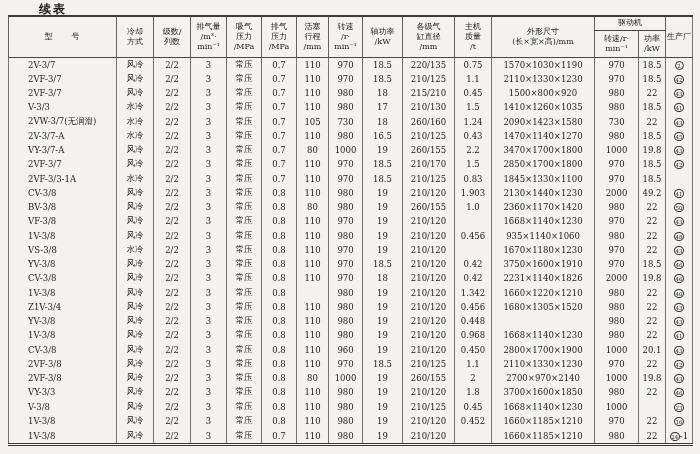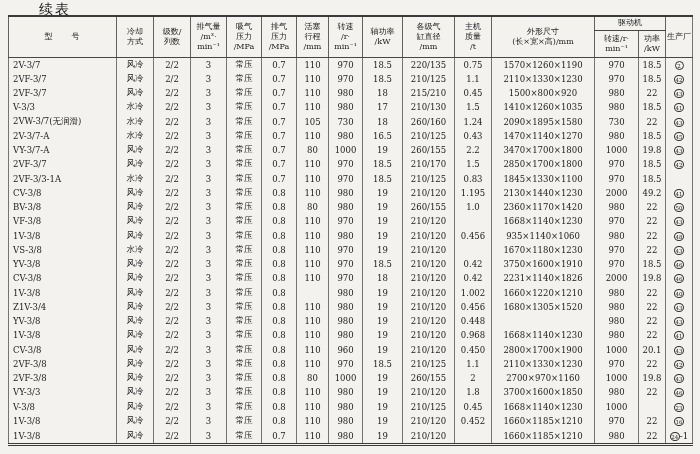--- a/index.html
+++ b/index.html
@@ -5,21 +5,21 @@
   * { margin:0; padding:0; box-sizing:border-box; }
   html,body { width:700px; height:454px; }
   body {
     background:#f4f2ee;
     font-family:"DejaVu Serif", serif;
     color:#1b1b1b;
   }
   .page { position:relative; width:700px; height:454px; background:#f4f2ee; overflow:hidden; }
   .cont-label {
     position:absolute; left:39px; top:1px;
-    font-size:14px; font-weight:normal; letter-spacing:2px;
+    font-size:12px; font-weight:bold; letter-spacing:2px;
   }
   table.spec {
     position:absolute; left:8px; top:15px;
     width:684px; height:431px;
     border-collapse:collapse; table-layout:fixed;
     border-top:2px solid #3a3a3a;
     border-bottom:3px double #3a3a3a;
     border-left:1px solid #767470;
     border-right:1px solid #767470;
   }
@@ -30,21 +30,21 @@
   }
   thead th { border-bottom:1px solid #494742; }
   thead tr.hr1 { height:14px; }
   thead tr.hr2 { height:27px; }
   th.model-h { letter-spacing:1px; }
   tbody td {
     font-size:8.5px; text-align:center; vertical-align:middle;
     border-left:1px solid #767470;
     white-space:nowrap; overflow:hidden; padding:0 1px;
   }
-  td.c-model { text-align:left; padding-left:4px; }
+  td.c-model { text-align:left; padding-left:19px; }
   .circ {
     display:inline-block; min-width:9px; height:9px; line-height:8px;
     border:1px solid #2e2e2e; border-radius:50%;
     font-size:5.5px; text-align:center; vertical-align:0px; padding:0 0.5px;
   }
 </style>
 </head>
 <body>
 
 <div class="page">
@@ -116,21 +116,21 @@
           <td>风冷</td>
           <td>2/2</td>
           <td>3</td>
           <td>常压</td>
           <td>0.7</td>
           <td>110</td>
           <td>970</td>
           <td>18.5</td>
           <td>220/135</td>
           <td>0.75</td>
-          <td>1570×1260×1190</td>
+          <td>1570×1030×1190</td>
           <td>970</td>
           <td>18.5</td>
           <td><span class="circ">2</span></td>
         </tr>
         <tr>
           <td class="c-model">2VF-3/7</td>
           <td>风冷</td>
           <td>2/2</td>
           <td>3</td>
           <td>常压</td>
@@ -184,21 +184,21 @@
           <td>水冷</td>
           <td>2/2</td>
           <td>3</td>
           <td>常压</td>
           <td>0.7</td>
           <td>105</td>
           <td>730</td>
           <td>18</td>
           <td>260/160</td>
           <td>1.24</td>
-          <td>2090×1895×1580</td>
+          <td>2090×1423×1580</td>
           <td>730</td>
           <td>22</td>
           <td><span class="circ">43</span></td>
         </tr>
         <tr>
           <td class="c-model">2V-3/7-A</td>
           <td>水冷</td>
           <td>2/2</td>
           <td>3</td>
           <td>常压</td>
@@ -268,21 +268,21 @@
           <td class="c-model">CV-3/8</td>
           <td>风冷</td>
           <td>2/2</td>
           <td>3</td>
           <td>常压</td>
           <td>0.8</td>
           <td>110</td>
           <td>980</td>
           <td>19</td>
           <td>210/120</td>
-          <td>1.195</td>
+          <td>1.903</td>
           <td>2130×1440×1230</td>
           <td>2000</td>
           <td>49.2</td>
           <td><span class="circ">41</span></td>
         </tr>
         <tr>
           <td class="c-model">BV-3/8</td>
           <td>风冷</td>
           <td>2/2</td>
           <td>3</td>
@@ -387,21 +387,21 @@
           <td class="c-model">1V-3/8</td>
           <td>风冷</td>
           <td>2/2</td>
           <td>3</td>
           <td>常压</td>
           <td>0.8</td>
           <td></td>
           <td>980</td>
           <td>19</td>
           <td>210/120</td>
-          <td>1.002</td>
+          <td>1.342</td>
           <td>1660×1220×1210</td>
           <td>980</td>
           <td>22</td>
           <td><span class="circ">40</span></td>
         </tr>
         <tr>
           <td class="c-model">Z1V-3/4</td>
           <td>风冷</td>
           <td>2/2</td>
           <td>3</td>
@@ -490,21 +490,21 @@
           <td>风冷</td>
           <td>2/2</td>
           <td>3</td>
           <td>常压</td>
           <td>0.8</td>
           <td>80</td>
           <td>1000</td>
           <td>19</td>
           <td>260/155</td>
           <td>2</td>
-          <td>2700×970×1160</td>
+          <td>2700×970×2140</td>
           <td>1000</td>
           <td>19.8</td>
           <td><span class="circ">43</span></td>
         </tr>
         <tr>
           <td class="c-model">VY-3/3</td>
           <td>风冷</td>
           <td>2/2</td>
           <td>3</td>
           <td>常压</td>

